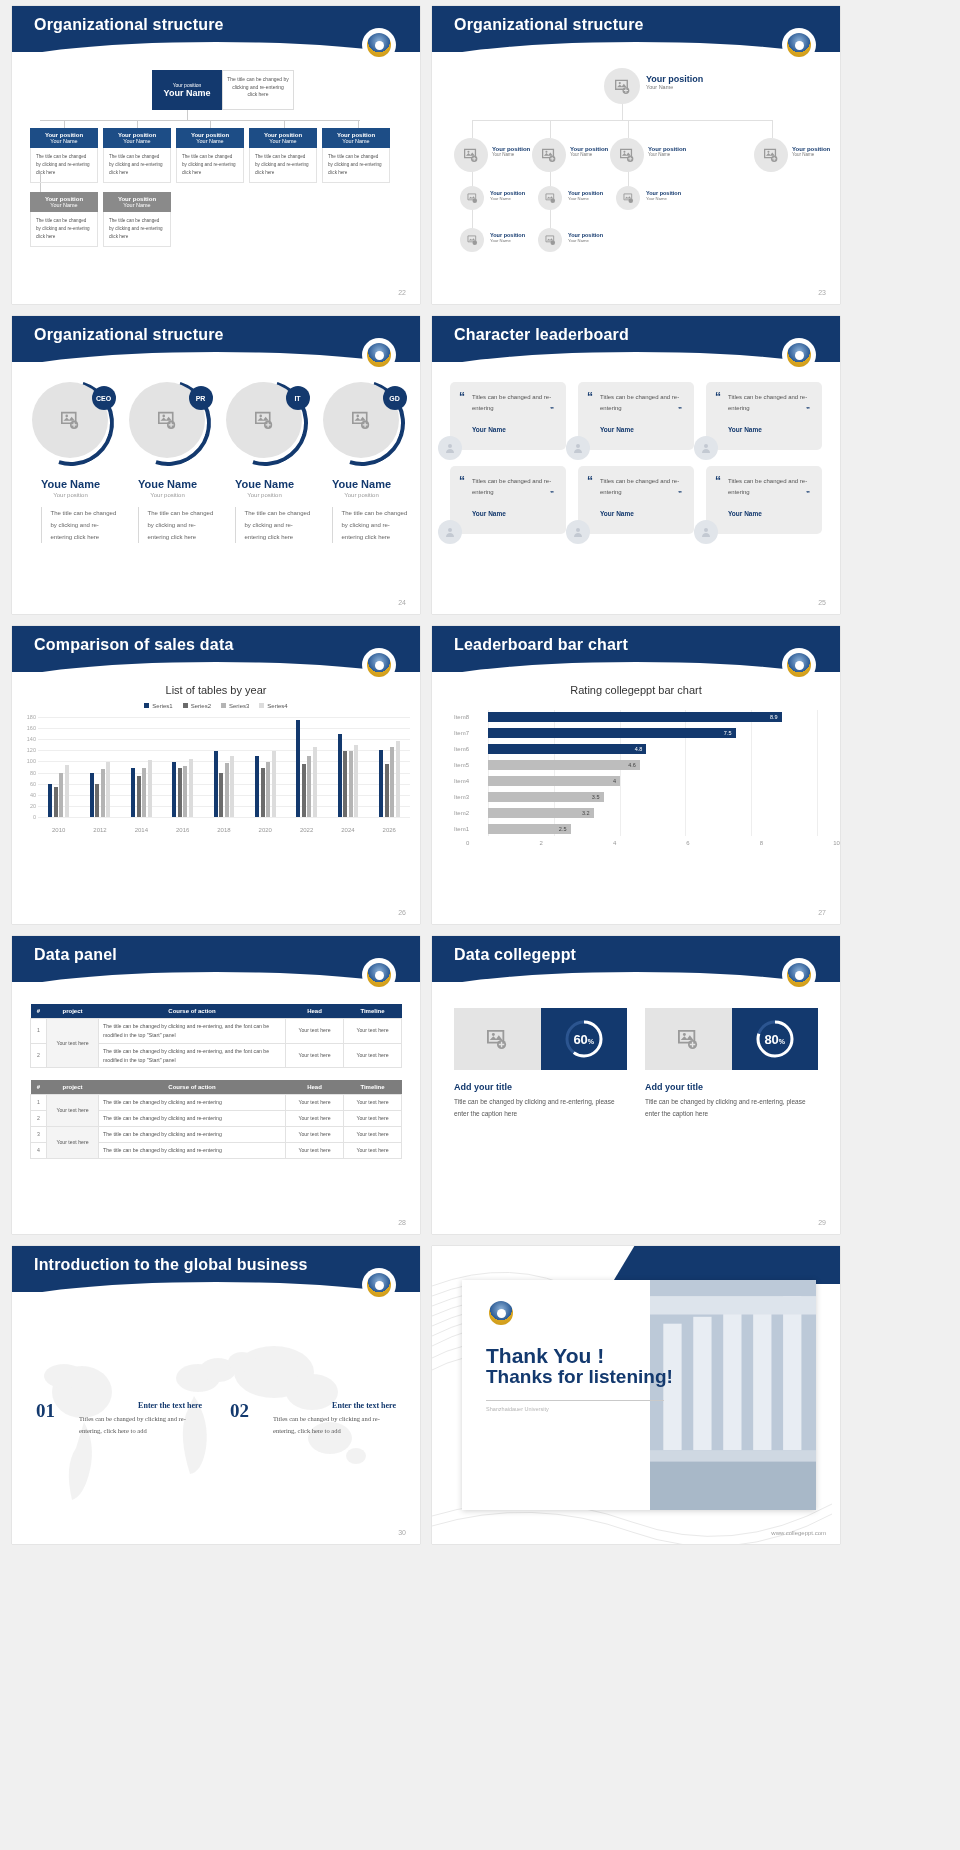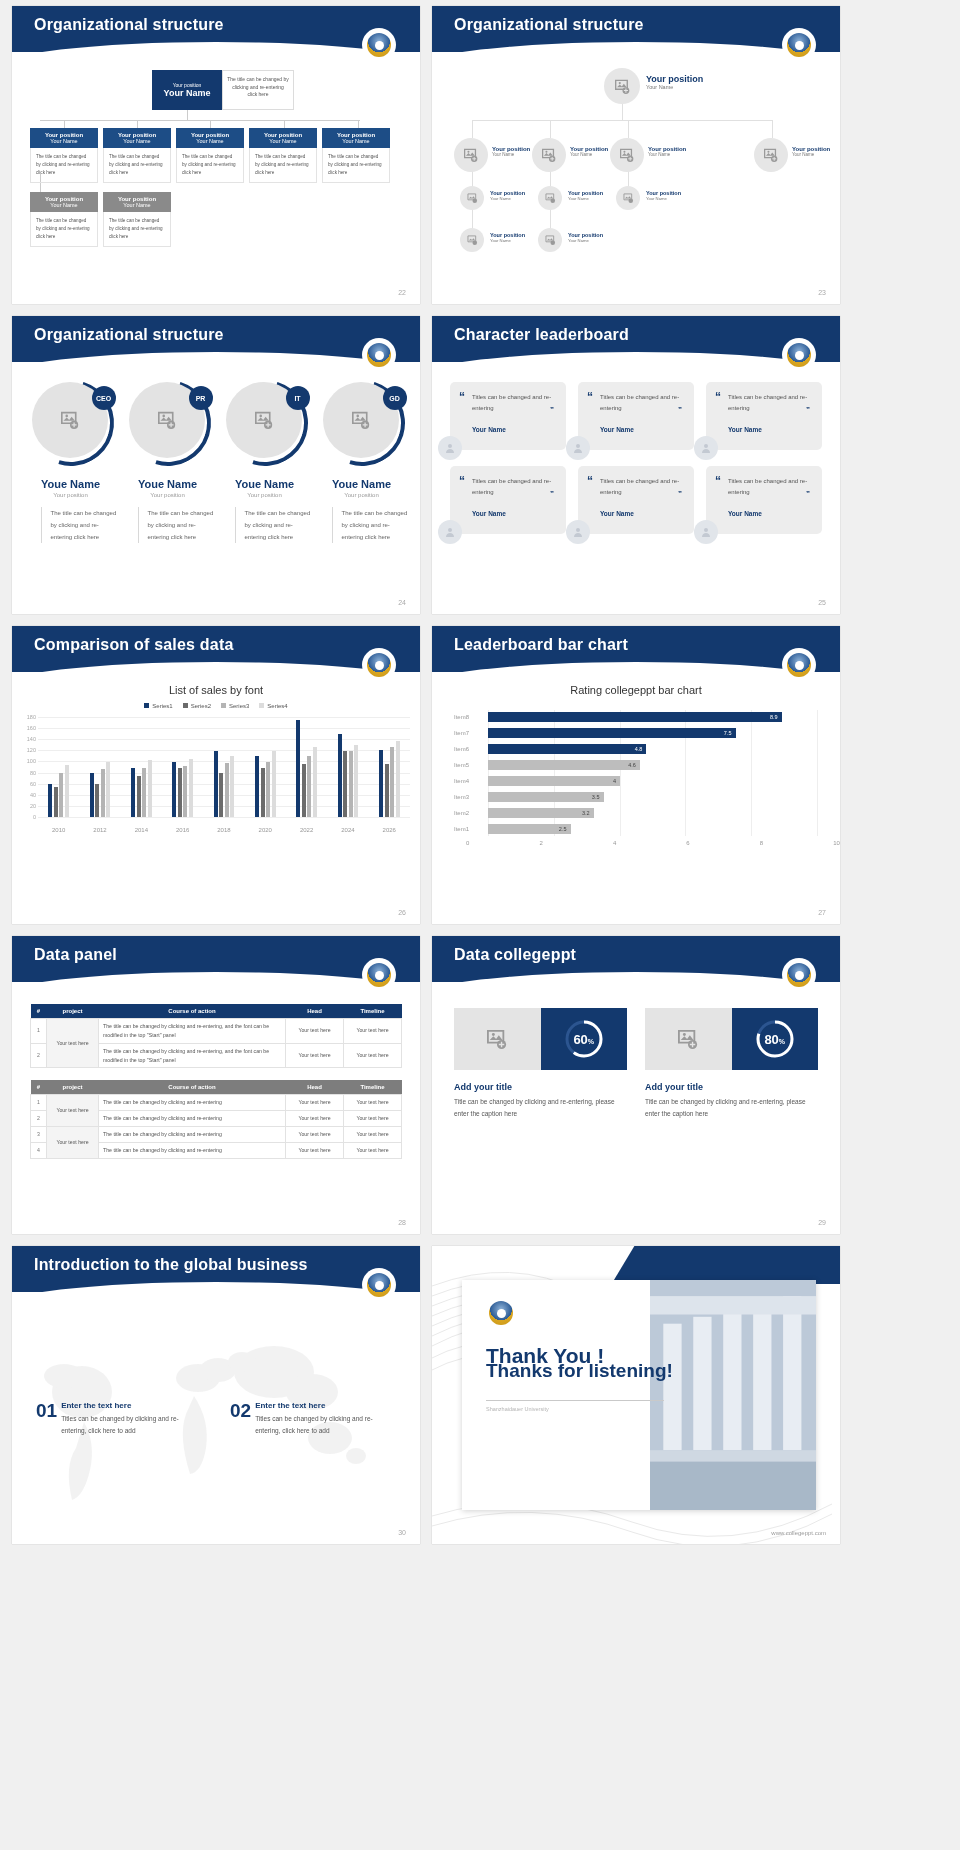--- a/index.html
+++ b/index.html
@@ -167,38 +167,38 @@
   .donut{ width:40px; height:40px; border-radius:50%; position:relative;
           display:flex; align-items:center; justify-content:center; }
   .donut .pv{ color:#fff; font-size:13px; font-weight:bold; position:relative; z-index:2;}
   .donut .pv small{ font-size:7px; }
   .dch3{ color:#13396e; font-weight:bold; font-size:9px; margin-top:12px; }
   .dcp{ font-size:6.5px; color:#555; line-height:1.85; margin-top:4px; }
 
   
   .map{ position:absolute; inset:0; opacity:.5; }
   .gb{ position:absolute; top:105px; left:24px; right:24px; display:flex; gap:28px; }
-  .gbitem{ flex:1; display:flex; gap:4px; }
+  .gbitem{ flex:1; display:flex; gap:24px;font-family:Liberation Serif, serif; }
   .gbnum{ color:#13396e; font-size:19px; font-weight:bold; line-height:1; }
-  .gbtitle{ color:#13396e; font-weight:bold; font-size:8px; }
+  .gbtitle{ color:#13396e; font-weight:bold; font-size:8px;text-align:right; }
   .gbtext{ color:#555; font-size:6.5px; line-height:1.9; margin-top:3px;}
 
   
   .ty-bg{ position:absolute; inset:0; background:#fff; }
   .ty-wave{ position:absolute; inset:0; }
   .ty-band{ position:absolute; top:0; right:0; width:56%; height:38px; background:#13396e;
             clip-path: polygon(10% 0, 100% 0, 100% 100%, 0 100%); }
   .ty-card{ position:absolute; left:30px; top:34px; right:24px; bottom:34px; background:#fff;
             box-shadow:0 1px 6px rgba(0,0,0,.18); overflow:hidden;}
   .ty-photo{ position:absolute; right:0; top:0; bottom:0; width:47%;
              background:linear-gradient(160deg,#cbd6e2 0%,#aebccd 40%,#8fa3b8 100%); }
   .ty-logo{ position:absolute; left:24px; top:18px; width:30px; height:30px; border-radius:50%;
             background:#fff; box-shadow:0 0 0 2px #fff; display:flex; align-items:center; justify-content:center;}
   .ty-h1{ position:absolute; left:24px; top:64px; color:#13396e; font-size:21px; font-weight:bold; }
-  .ty-h2{ position:absolute; left:24px; top:80px; color:#13396e; font-size:19px; font-weight:bold; }
+  .ty-h2{ position:absolute; left:24px; top:86px; color:#13396e; font-size:19px; font-weight:bold; }
   .ty-rule{ position:absolute; left:24px; top:120px; width:178px; height:1px; background:#c9c9c9;}
   .ty-sub{ position:absolute; left:24px; top:126px; color:#b5b5b5; font-size:5.5px; }
   .ty-url{ position:absolute; right:14px; bottom:8px; color:#9a9a9a; font-size:6px;}
 </style>
 </head>
 <body>
 
 <div class="grid">
 
   <div class="slide">
@@ -604,21 +604,21 @@
 
   <div class="slide">
     <div class="band"></div>
     <div class="slide-title">Comparison of sales data</div>
     <div class="logo">
         <div class="seal">
           <i></i>
         </div>
       </div>
     <div class="body-area">
-      <div class="chart-title">List of sales by font</div>
+      <div class="chart-title">List of tables by year</div>
       <div class="legend" id="sales-legend">
           <span><i style="background:#13396e"></i><span>Series1</span></span>
           <span><i style="background:#6b6b6b"></i><span>Series2</span></span>
           <span><i style="background:#b4b4b4"></i><span>Series3</span></span>
           <span><i style="background:#dcdcdc"></i><span>Series4</span></span>
         </div>
       <div class="plot">
         <div class="ylabels" id="sales-ylabels">
             <div style="top: 0%;">180</div>
             <div style="top: 11.1111%;">160</div>

